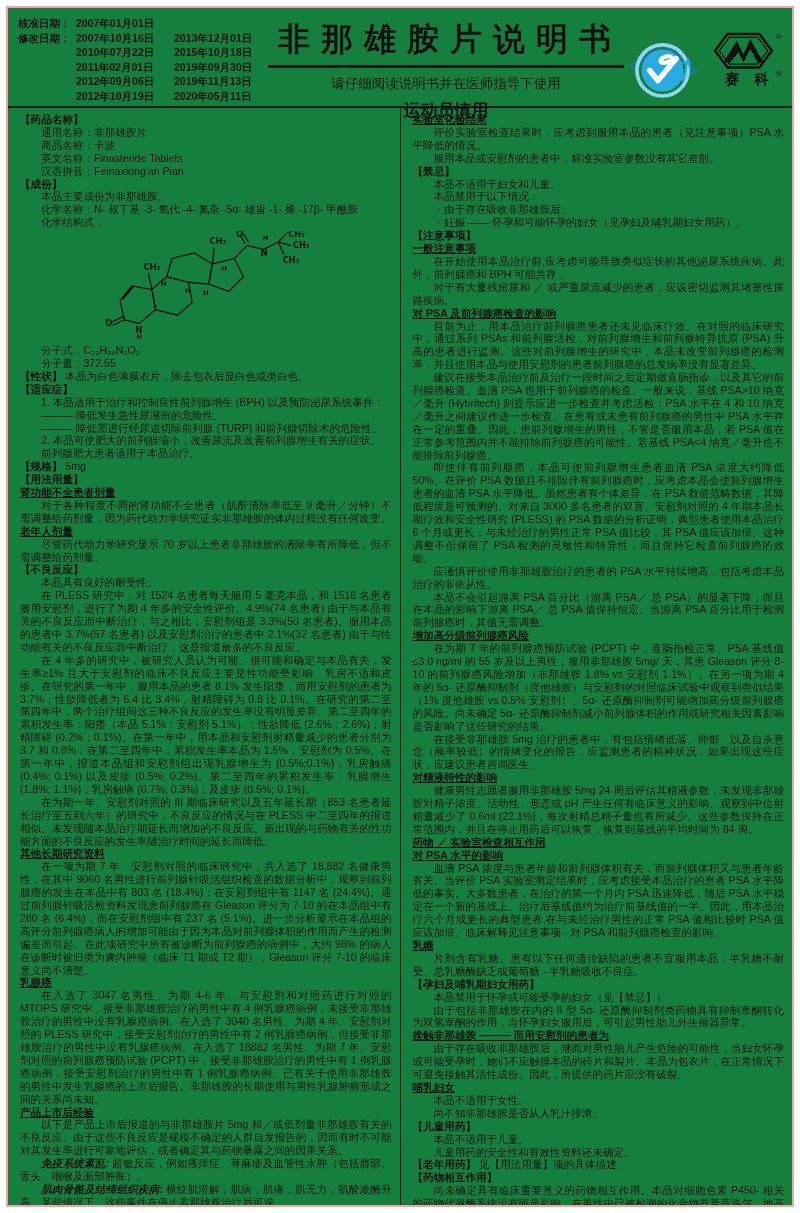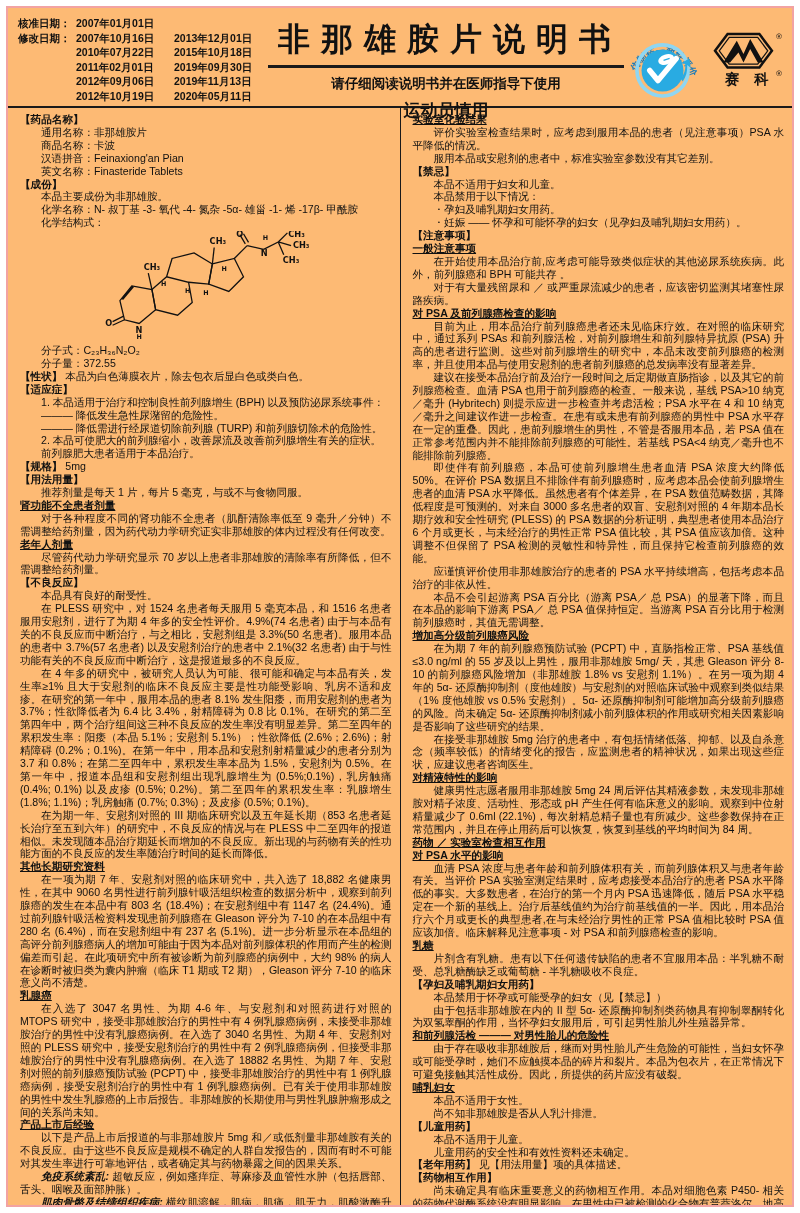--- a/index.html
+++ b/index.html
@@ -1,26 +1,26 @@
 <!DOCTYPE html>
 <html><head>
 <meta charset="utf-8">
 <style>
   html,body{margin:0;padding:0;background:#fff;}
   body{width:800px;height:1213px;position:relative;font-family:"Liberation Sans","DejaVu Sans",sans-serif;color:#111;}
-  .page{position:absolute;left:6px;top:6px;right:6px;bottom:6px;border:2px solid #f2a3a3;overflow:hidden;background:#fdba74;}
+  .page{position:absolute;left:6px;top:6px;right:6px;bottom:6px;border:2px solid #f2a3a3;overflow:hidden;background:#15803d;}
   
   .hdr{display:flex;align-items:flex-start;padding:8px 10px 2px 10px;border-bottom:2px solid #1a1a1a;height:88px;}
   .dates{width:248px;font-size:10.5px;font-weight:bold;line-height:14.5px;white-space:nowrap;}
   .drow{display:flex;}
   .dlabel{width:58px;}
   .dcol{width:92px;}
   .titlebox{flex:1;text-align:center;padding-top:2px;}
   .title{display:inline-block;font-size:32px;font-weight:bold;letter-spacing:11px;border-bottom:3px solid #1a1a1a;padding:0 2px 3px 10px;font-family:"Liberation Serif","DejaVu Serif",serif;}
-  .subtitle{font-size:13.5px;font-weight:bold;margin-top:7px;}
+  .subtitle{font-size:13.5px;font-weight:normal;margin-top:7px;}
   .warning{font-size:17px;font-weight:bold;margin-top:6px;}
   .logos{width:156px;display:flex;justify-content:flex-end;gap:6px;padding-top:12px;}
   
   .cols{display:flex;align-items:stretch;}
   .col{width:389px;padding:5px 8px 0 12px;font-size:10.6px;line-height:12.9px;text-align:justify;}
   .col.right{border-left:1.5px solid #1a1a1a;}
   .blk{margin:0;}
   .h{font-weight:bold;}
   .bh{font-weight:bold;}
   .u{font-weight:bold;text-decoration:underline;}
@@ -88,22 +88,22 @@
         <text x="84" y="56" font-size="9" fill="#111" id="reg2">®</text>
       </svg>
     </div>
   </div>
 
   <div class="cols">
     <div class="col left" id="col-left">
         <div class="blk h">【药品名称】</div>
         <div class="blk pad">通用名称：非那雄胺片</div>
         <div class="blk pad">商品名称：卡波</div>
+        <div class="blk pad">英文名称：Finasteride Tablets</div>
         <div class="blk pad">汉语拼音：Feinaxiong'an Pian</div>
-        <div class="blk pad">英文名称：Finasteride Tablets</div>
         <div class="blk h">【成份】</div>
         <div class="blk pad">本品主要成份为非那雄胺。</div>
         <div class="blk pad">化学名称：N- 叔丁基 -3- 氧代 -4- 氮杂 -5α- 雄甾 -1- 烯 -17β- 甲酰胺</div>
         <div class="blk pad">化学结构式：</div>
         <div class="blk imgblk" style="display: block;">
   <svg width="215" height="108" viewBox="0 0 225 118">
     <g stroke="#111" stroke-width="1.4" fill="none">
 
       <path d="M24,97 L19,76 L32,60 L54,64 L58,86 L40,101 Z"></path>
       <path d="M21.5,74.5 L33.5,60.5" stroke-width="2.4"></path>
@@ -147,21 +147,20 @@
         <div class="blk pad">分子量：372.55</div>
         <div class="blk hp"><span class="bh">【性状】</span> 本品为白色薄膜衣片，除去包衣后显白色或类白色。</div>
         <div class="blk h">【适应症】</div>
         <div class="blk pad">1. 本品适用于治疗和控制良性前列腺增生 (BPH) 以及预防泌尿系统事件：</div>
         <div class="blk pad">——— 降低发生急性尿潴留的危险性。</div>
         <div class="blk pad">——— 降低需进行经尿道切除前列腺 (TURP) 和前列腺切除术的危险性。</div>
         <div class="blk pad">2. 本品可使肥大的前列腺缩小，改善尿流及改善前列腺增生有关的症状。</div>
         <div class="blk pad">前列腺肥大患者适用于本品治疗。</div>
         <div class="blk hp"><span class="bh">【规格】</span> 5mg</div>
         <div class="blk h">【用法用量】</div>
-        <div class="blk p">推荐剂量是每天 1 片，每片 5 毫克，与或不与食物同服。</div>
         <div class="blk u">肾功能不全患者剂量</div>
         <div class="blk p">对于各种程度不同的肾功能不全患者（肌酐清除率低至 9 毫升／分钟）不需调整给药剂量，因为药代动力学研究证实非那雄胺的体内过程没有任何改变。</div>
         <div class="blk u">老年人剂量</div>
         <div class="blk p">尽管药代动力学研究显示 70 岁以上患者非那雄胺的清除率有所降低，但不需调整给药剂量。</div>
         <div class="blk h">【不良反应】</div>
         <div class="blk p">本品具有良好的耐受性。</div>
         <div class="blk p">在 PLESS 研究中，对 1524 名患者每天服用 5 毫克本品，和 1516 名患者服用安慰剂，进行了为期 4 年多的安全性评价。4.9%(74 名患者) 由于与本品有关的不良反应而中断治疗，与之相比，安慰剂组是 3.3%(50 名患者)。服用本品的患者中 3.7%(57 名患者) 以及安慰剂治疗的患者中 2.1%(32 名患者) 由于与性功能有关的不良反应而中断治疗，这是报道最多的不良反应。</div>
         <div class="blk p">在 4 年多的研究中，被研究人员认为可能、很可能和确定与本品有关，发生率≥1% 且大于安慰剂的临床不良反应主要是性功能受影响、乳房不适和皮疹。在研究的第一年中，服用本品的患者 8.1% 发生阳痿，而用安慰剂的患者为 3.7%；性欲降低者为 6.4 比 3.4%，射精障碍为 0.8 比 0.1%。在研究的第二至第四年中，两个治疗组间这三种不良反应的发生率没有明显差异。第二至四年的累积发生率：阳痿（本品 5.1%；安慰剂 5.1%）；性欲降低 (2.6%；2.6%)；射精障碍 (0.2%；0.1%)。在第一年中，用本品和安慰剂射精量减少的患者分别为 3.7 和 0.8%；在第二至四年中，累积发生率本品为 1.5%，安慰剂为 0.5%。在第一年中，报道本品组和安慰剂组出现乳腺增生为 (0.5%;0.1%)，乳房触痛 (0.4%; 0.1%) 以及皮疹 (0.5%; 0.2%)。第二至四年的累积发生率：乳腺增生 (1.8%; 1.1%)；乳房触痛 (0.7%; 0.3%)；及皮疹 (0.5%; 0.1%)。</div>
         <div class="blk p">在为期一年、安慰剂对照的 III 期临床研究以及五年延长期（853 名患者延长治疗至五到六年）的研究中，不良反应的情况与在 PLESS 中二至四年的报道相似。未发现随本品治疗期延长而增加的不良反应。新出现的与药物有关的性功能方面的不良反应的发生率随治疗时间的延长而降低。</div>
         <div class="blk u">其他长期研究资料</div>
@@ -173,21 +172,21 @@
         <div class="blk em"><span class="lead">免疫系统紊乱:</span> 超敏反应，例如瘙痒症、荨麻疹及血管性水肿（包括唇部、舌头、咽喉及面部肿胀）。</div>
         <div class="blk em"><span class="lead">肌肉骨骼及结缔组织疾病:</span> 横纹肌溶解，肌病，肌痛，肌无力，肌酸激酶升高。某些情况下，这些事件在停止非那雄胺治疗后可逆。</div>
       </div>
     <div class="col right" id="col-right">
         <div class="blk u">实验室化验结果</div>
         <div class="blk p">评价实验室检查结果时，应考虑到服用本品的患者（见注意事项）PSA 水平降低的情况。</div>
         <div class="blk p">服用本品或安慰剂的患者中，标准实验室参数没有其它差别。</div>
         <div class="blk h">【禁忌】</div>
         <div class="blk p">本品不适用于妇女和儿童。</div>
         <div class="blk p">本品禁用于以下情况：</div>
-        <div class="blk pad">・孕妇及哺乳期妇女用药。</div>
+        <div class="blk pad">・由于存在吸收非那雄胺后。</div>
         <div class="blk pad">・妊娠 —— 怀孕和可能怀孕的妇女（见孕妇及哺乳期妇女用药）。</div>
         <div class="blk h">【注意事项】</div>
         <div class="blk u">一般注意事项</div>
         <div class="blk p">在开始使用本品治疗前,应考虑可能导致类似症状的其他泌尿系统疾病。此外，前列腺癌和 BPH 可能共存 。</div>
         <div class="blk p">对于有大量残留尿和 ／ 或严重尿流减少的患者，应该密切监测其堵塞性尿路疾病。</div>
         <div class="blk u">对 PSA 及前列腺癌检查的影响</div>
         <div class="blk p">目前为止，用本品治疗前列腺癌患者还未见临床疗效。在对照的临床研究中，通过系列 PSAs 和前列腺活检，对前列腺增生和前列腺特异抗原 (PSA) 升高的患者进行监测。这些对前列腺增生的研究中，本品未改变前列腺癌的检测率，并且使用本品与使用安慰剂的患者前列腺癌的总发病率没有显著差异。</div>
         <div class="blk p">建议在接受本品治疗前及治疗一段时间之后定期做直肠指诊，以及其它的前列腺癌检查。血清 PSA 也用于前列腺癌的检查。一般来说，基线 PSA&gt;10 纳克／毫升 (Hybritech) 则提示应进一步检查并考虑活检；PSA 水平在 4 和 10 纳克／毫升之间建议作进一步检查。在患有或未患有前列腺癌的男性中 PSA 水平存在一定的重叠。因此，患前列腺增生的男性，不管是否服用本品，若 PSA 值在正常参考范围内并不能排除前列腺癌的可能性。若基线 PSA&lt;4 纳克／毫升也不能排除前列腺癌。</div>
         <div class="blk p">即使伴有前列腺癌，本品可使前列腺增生患者血清 PSA 浓度大约降低 50%。在评价 PSA 数据且不排除伴有前列腺癌时，应考虑本品会使前列腺增生患者的血清 PSA 水平降低。虽然患者有个体差异，在 PSA 数值范畴数据，其降低程度是可预测的。对来自 3000 多名患者的双盲、安慰剂对照的 4 年期本品长期疗效和安全性研究 (PLESS) 的 PSA 数据的分析证明，典型患者使用本品治疗 6 个月或更长，与未经治疗的男性正常 PSA 值比较，其 PSA 值应该加倍。这种调整不但保留了 PSA 检测的灵敏性和特异性，而且保持它检查前列腺癌的效能。</div>
         <div class="blk p">应谨慎评价使用非那雄胺治疗的患者的 PSA 水平持续增高，包括考虑本品治疗的非依从性。</div>
@@ -198,21 +197,21 @@
         <div class="blk u">对精液特性的影响</div>
         <div class="blk p">健康男性志愿者服用非那雄胺 5mg 24 周后评估其精液参数，未发现非那雄胺对精子浓度、活动性、形态或 pH 产生任何有临床意义的影响。观察到中位射精量减少了 0.6ml (22.1%)，每次射精总精子量也有所减少。这些参数保持在正常范围内，并且在停止用药后可以恢复，恢复到基线的平均时间为 84 周。</div>
         <div class="blk u">药物 ／ 实验室检查相互作用</div>
         <div class="blk u">对 PSA 水平的影响</div>
         <div class="blk p">血清 PSA 浓度与患者年龄和前列腺体积有关，而前列腺体积又与患者年龄有关。当评价 PSA 实验室测定结果时，应考虑接受本品治疗的患者 PSA 水平降低的事实。大多数患者，在治疗的第一个月内 PSA 迅速降低，随后 PSA 水平稳定在一个新的基线上。治疗后基线值约为治疗前基线值的一半。因此，用本品治疗六个月或更长的典型患者,在与未经治疗男性的正常 PSA 值相比较时 PSA 值应该加倍。临床解释见注意事项 - 对 PSA 和前列腺癌检查的影响。</div>
         <div class="blk u">乳糖</div>
         <div class="blk p">片剂含有乳糖。患有以下任何遗传缺陷的患者不宜服用本品：半乳糖不耐受、总乳糖酶缺乏或葡萄糖 - 半乳糖吸收不良症。</div>
         <div class="blk h">【孕妇及哺乳期妇女用药】</div>
         <div class="blk p">本品禁用于怀孕或可能受孕的妇女（见【禁忌】）</div>
         <div class="blk p">由于包括非那雄胺在内的 II 型 5α- 还原酶抑制剂类药物具有抑制睾酮转化为双氢睾酮的作用，当怀孕妇女服用后，可引起男性胎儿外生殖器异常。</div>
-        <div class="blk u">和前列腺活检 ——— 对男性胎儿的危险性</div>
+        <div class="blk u">接触非那雄胺 ——— 而用安慰剂的患者为</div>
         <div class="blk p">由于存在吸收非那雄胺后，继而对男性胎儿产生危险的可能性，当妇女怀孕或可能受孕时，她们不应触摸本品的碎片和裂片。本品为包衣片，在正常情况下可避免接触其活性成份。因此，所提供的药片应没有破裂。</div>
         <div class="blk u">哺乳妇女</div>
         <div class="blk p">本品不适用于女性。</div>
         <div class="blk p">尚不知非那雄胺是否从人乳汁排泄。</div>
         <div class="blk h">【儿童用药】</div>
         <div class="blk p">本品不适用于儿童。</div>
         <div class="blk p">儿童用药的安全性和有效性资料还未确定。</div>
         <div class="blk hp"><span class="bh">【老年用药】</span> 见【用法用量】项的具体描述。</div>
         <div class="blk h">【药物相互作用】</div>
         <div class="blk p">尚未确定具有临床重要意义的药物相互作用。本品对细胞色素 P450- 相关的药物代谢酶系统没有明显影响。在男性中已被检测的化合物有普萘洛尔、地高辛、格列本脲、华法林、茶碱和安替比林，它们均未发现与本品有临床意义的相互作用。</div>

